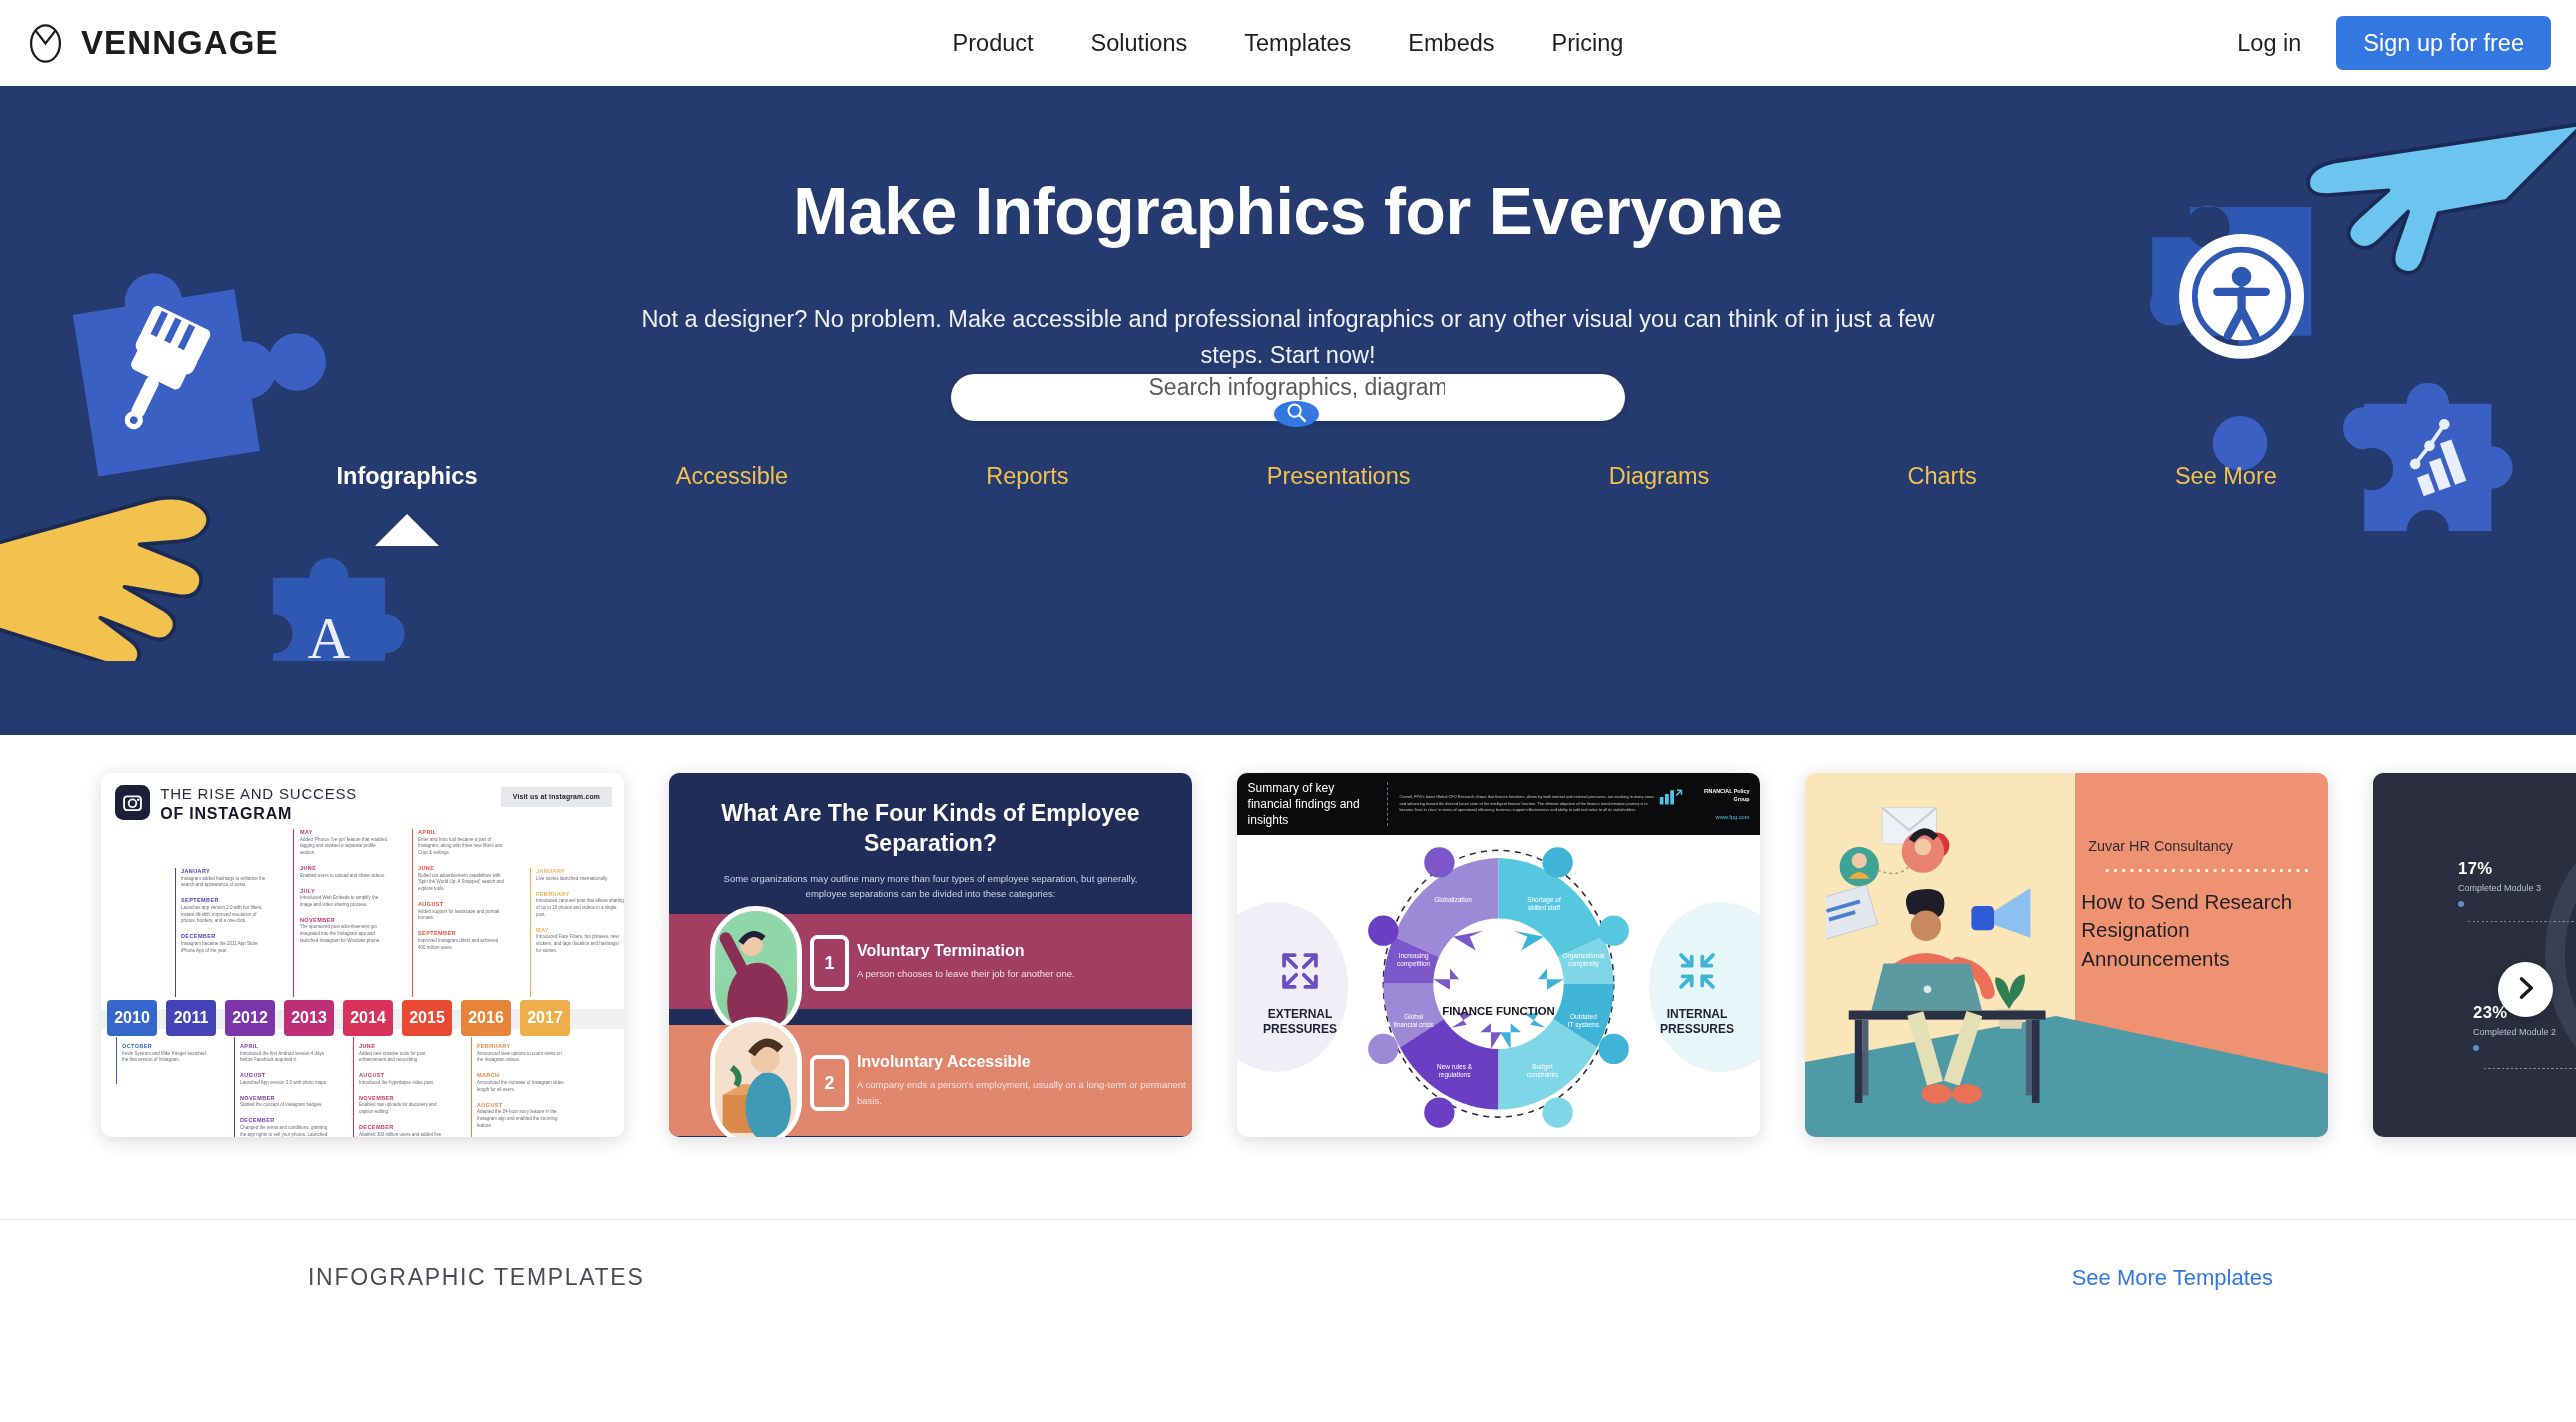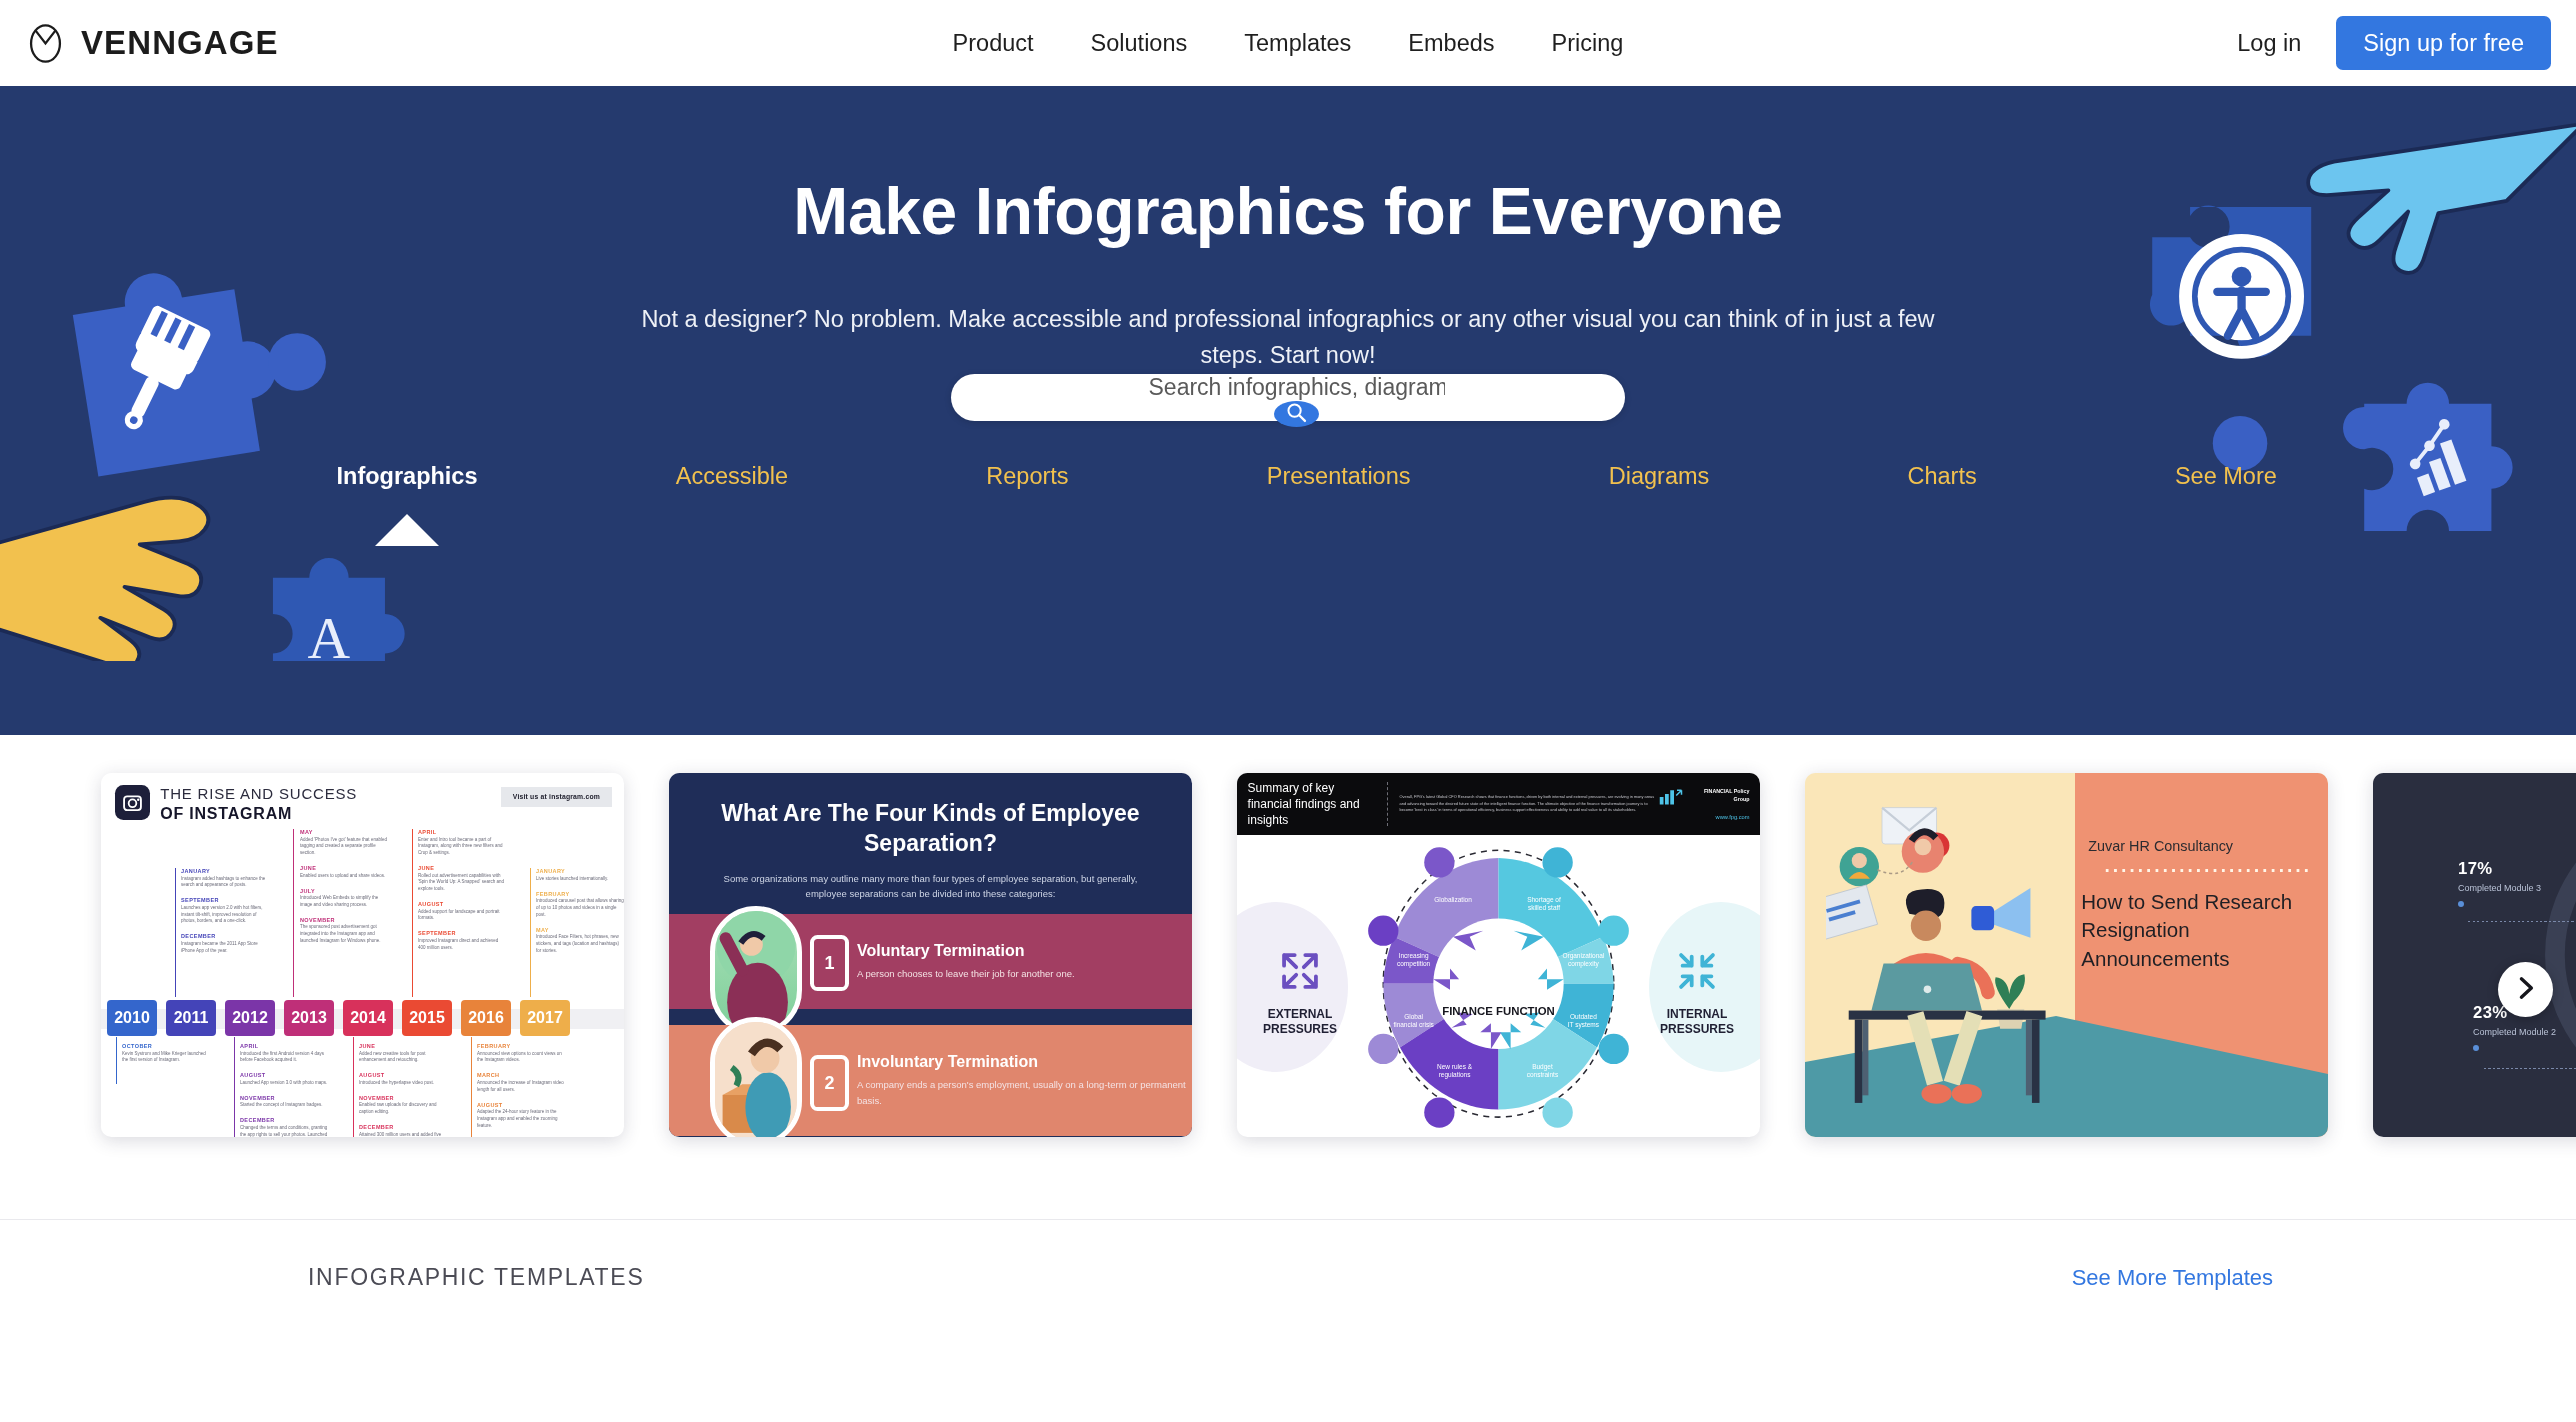--- a/index.html
+++ b/index.html
@@ -564,21 +564,21 @@
           <path d="M36 78 L14 36" stroke="#8b2f56" stroke-width="16" stroke-linecap="round"></path>
           <circle cx="48" cy="44" r="15" fill="#f0c9a8"></circle>
           <path d="M34 42 q14 -20 30 -6" stroke="#20203a" stroke-width="8" fill="none"></path>
           <ellipse cx="50" cy="154" rx="26" ry="9" fill="#2d5ca8"></ellipse>
         </svg>
       </div>
       <div class="c2-num" style="top:162px;">1</div>
 
       <div class="c2-band c2-b2">
         <div class="c2-txt">
-          <div class="c2-name">Involuntary Termination</div>
+          <div class="c2-name">Involuntary Accessible</div>
           <div class="c2-desc">A company ends a person's employment, usually on a long-term or permanent basis.</div>
         </div>
       </div>
       <div class="c2-av" style="top:244px;background:#f2d7c4;">
         <svg width="82" height="120" viewBox="0 0 108 158">
           <rect x="0" y="0" width="108" height="158" fill="#f6dfcb"></rect>
           <rect x="10" y="96" width="52" height="50" fill="#d98a4a"></rect>
           <path d="M10 96 l26 -14 l52 0 l-26 14 z" fill="#e8a164"></path>
           <ellipse cx="70" cy="112" rx="30" ry="46" fill="#3f9bb5"></ellipse>
           <circle cx="66" cy="48" r="19" fill="#f0c9a8"></circle>

